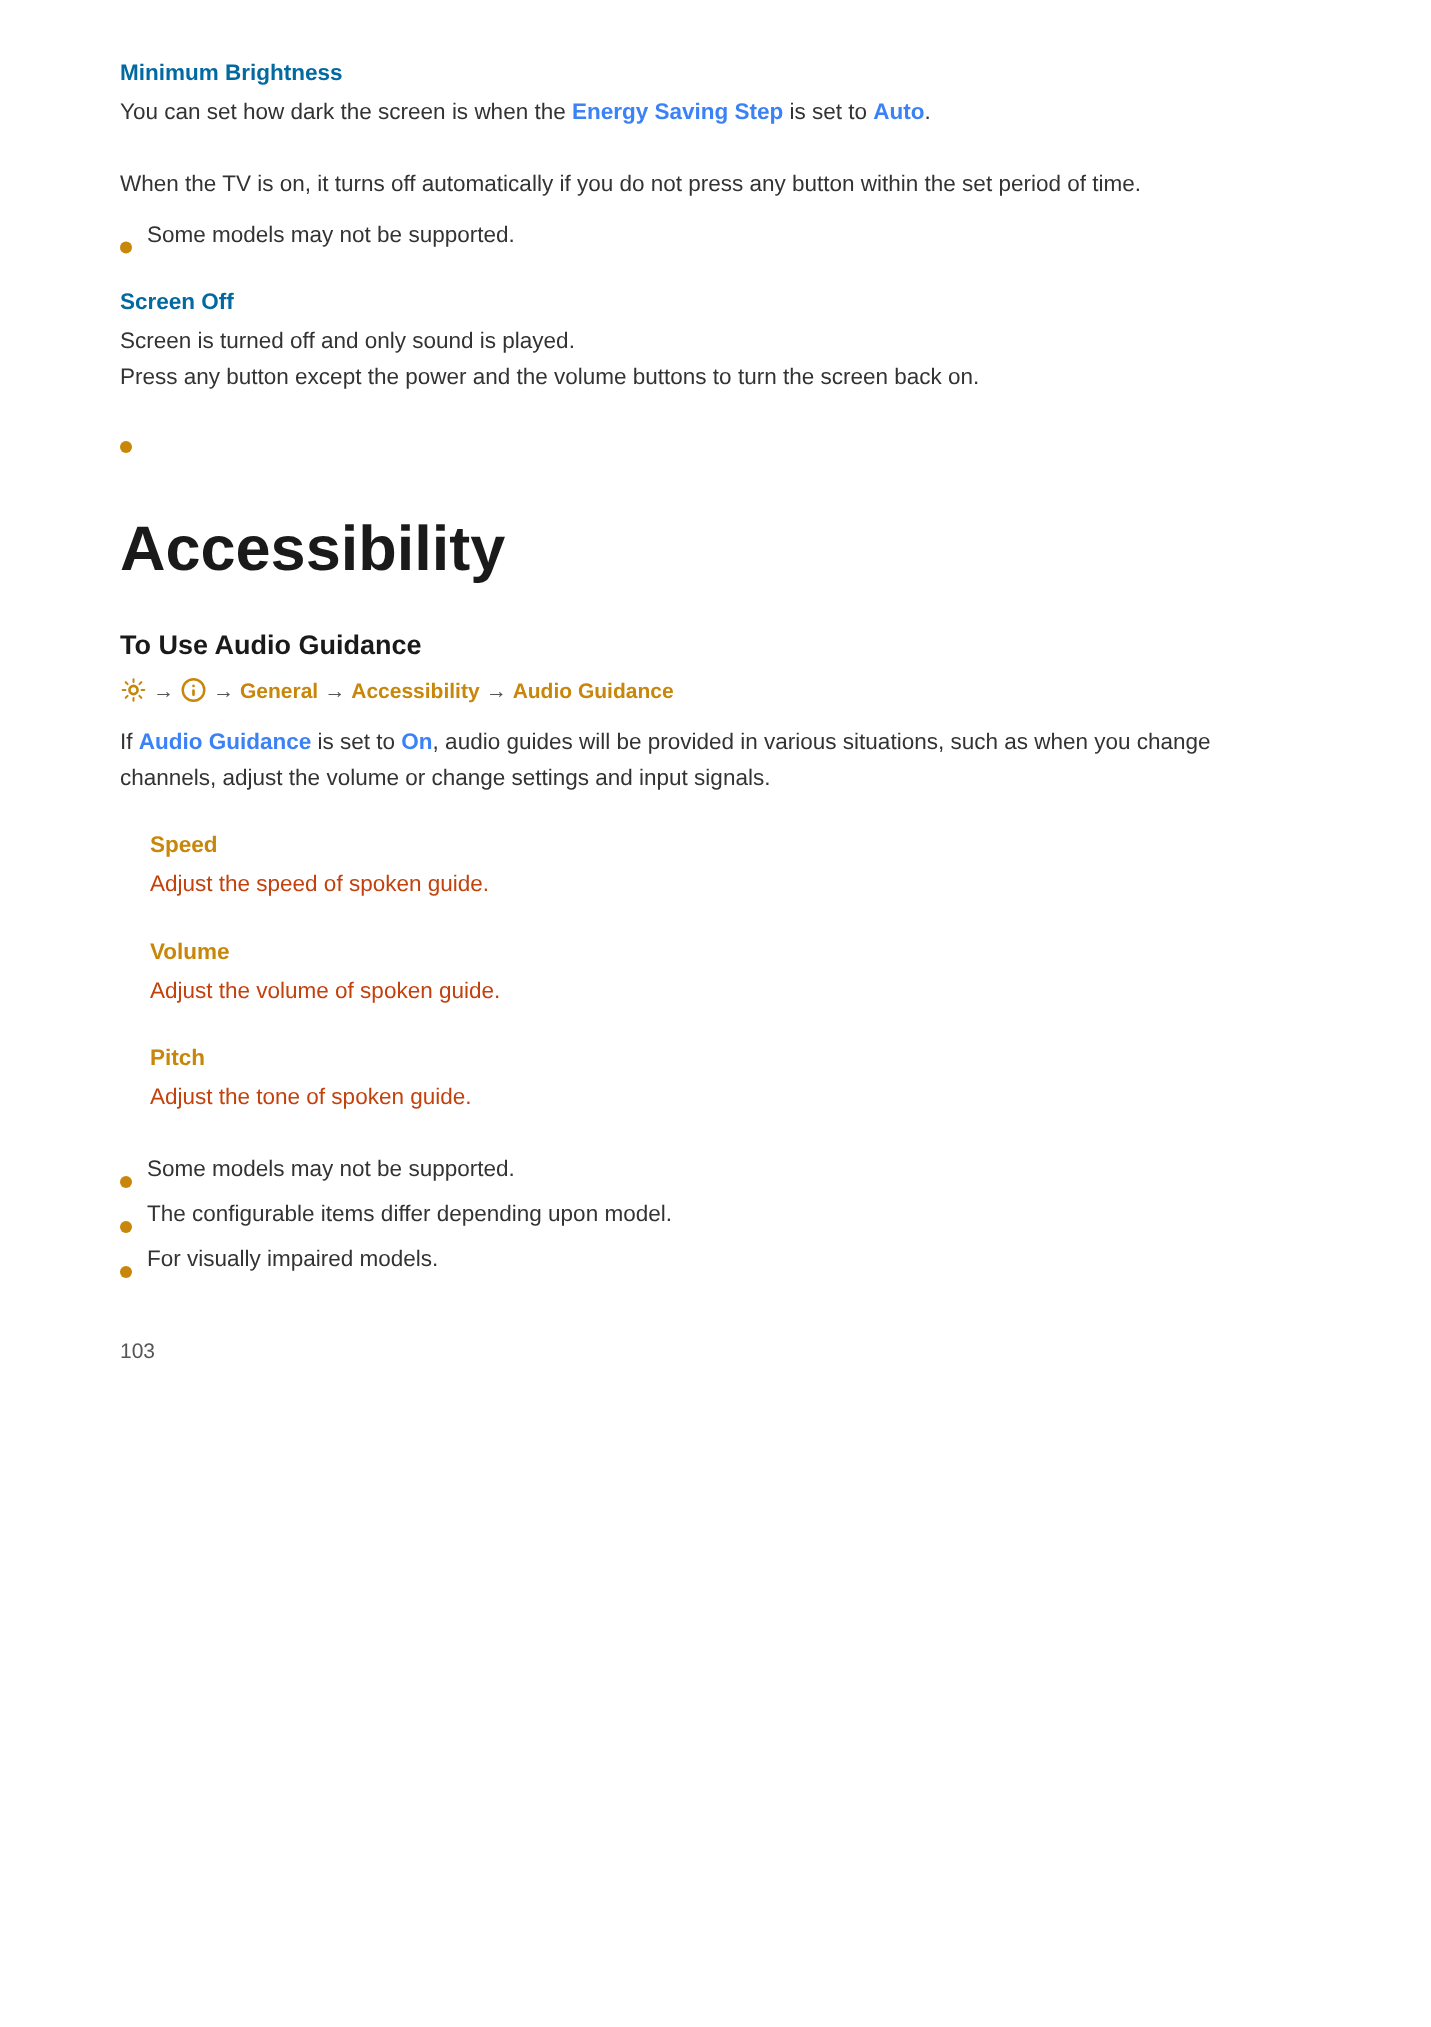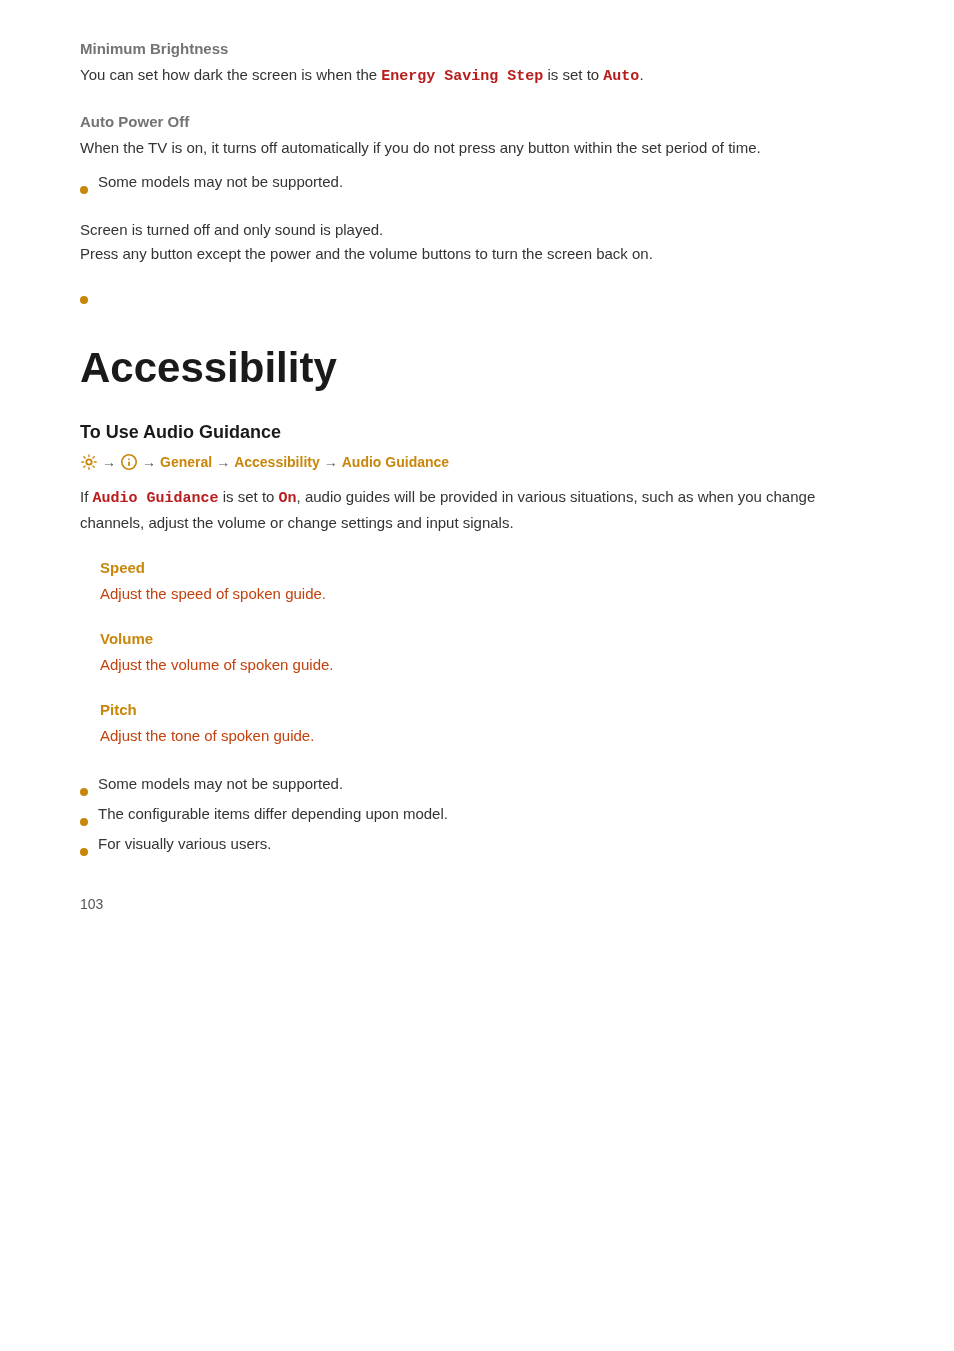--- a/index.html
+++ b/index.html
@@ -12,21 +12,21 @@
       background: #ffffff;
       font-family: 'Arial', sans-serif;
       font-size: 15px;
       color: #333333;
       width: 954px;
       min-height: 1351px;
       padding: 40px 80px 60px 80px;
     }
 
     .section-title-orange {
-      color: #737373;
+      color: #0369a1;
       font-weight: bold;
       font-size: 15px;
       margin-bottom: 6px;
     }
 
     .section-title-orange-indent {
       color: #c8860a;
       font-weight: bold;
       font-size: 15px;
       margin-bottom: 6px;
@@ -42,23 +42,22 @@
 
     .paragraph-indent {
       color: #c2410c;
       font-size: 15px;
       line-height: 1.6;
       margin-bottom: 10px;
       margin-left: 20px;
     }
 
     .bold-orange {
-      color: #b91c1c;
-      font-weight: bold;
-      font-family: Liberation Mono, monospace;
+      color: #3b82f6;
+      font-weight: bold;
     }
 
     .bullet-item {
       display: flex;
       align-items: flex-end;
       margin-bottom: 6px;
       font-size: 15px;
       color: #333333;
       line-height: 1.6;
     }
@@ -142,31 +141,31 @@
 <body>
 
 <div class="section-block">
   <div class="section-title-orange">Minimum Brightness</div>
   <p class="paragraph">
     You can set how dark the screen is when the <span class="bold-orange">Energy Saving Step</span> is set to <span class="bold-orange">Auto</span>.
   </p>
 </div>
 
 <div class="section-block">
-  <div class="section-title-orange">Auto Power Off</div>
   <p class="paragraph">
     When the TV is on, it turns off automatically if you do not press any button within the set period of time.
   </p>
   <div class="bullet-item">
     <span class="bullet-dot"></span>
     <span>Some models may not be supported.</span>
   </div>
 </div>
 
 <div class="section-block">
+  <div class="section-title-orange">Screen Off</div>
   <p class="paragraph">
     Screen is turned off and only sound is played.<br>
     Press any button except the power and the volume buttons to turn the screen back on.
   </p>
 </div>
 
 <div class="bullet-item" style="margin-bottom: 30px;">
   <span class="bullet-dot"></span>
 </div>
 
@@ -222,17 +221,17 @@
   <div class="bullet-item">
     <span class="bullet-dot"></span>
     <span>Some models may not be supported.</span>
   </div>
   <div class="bullet-item">
     <span class="bullet-dot"></span>
     <span>The configurable items differ depending upon model.</span>
   </div>
   <div class="bullet-item">
     <span class="bullet-dot"></span>
-    <span>For visually various users.</span>
+    <span>For visually impaired models.</span>
   </div>
 </div>
 
 <div class="page-number">103</div>
 
 </body></html>

